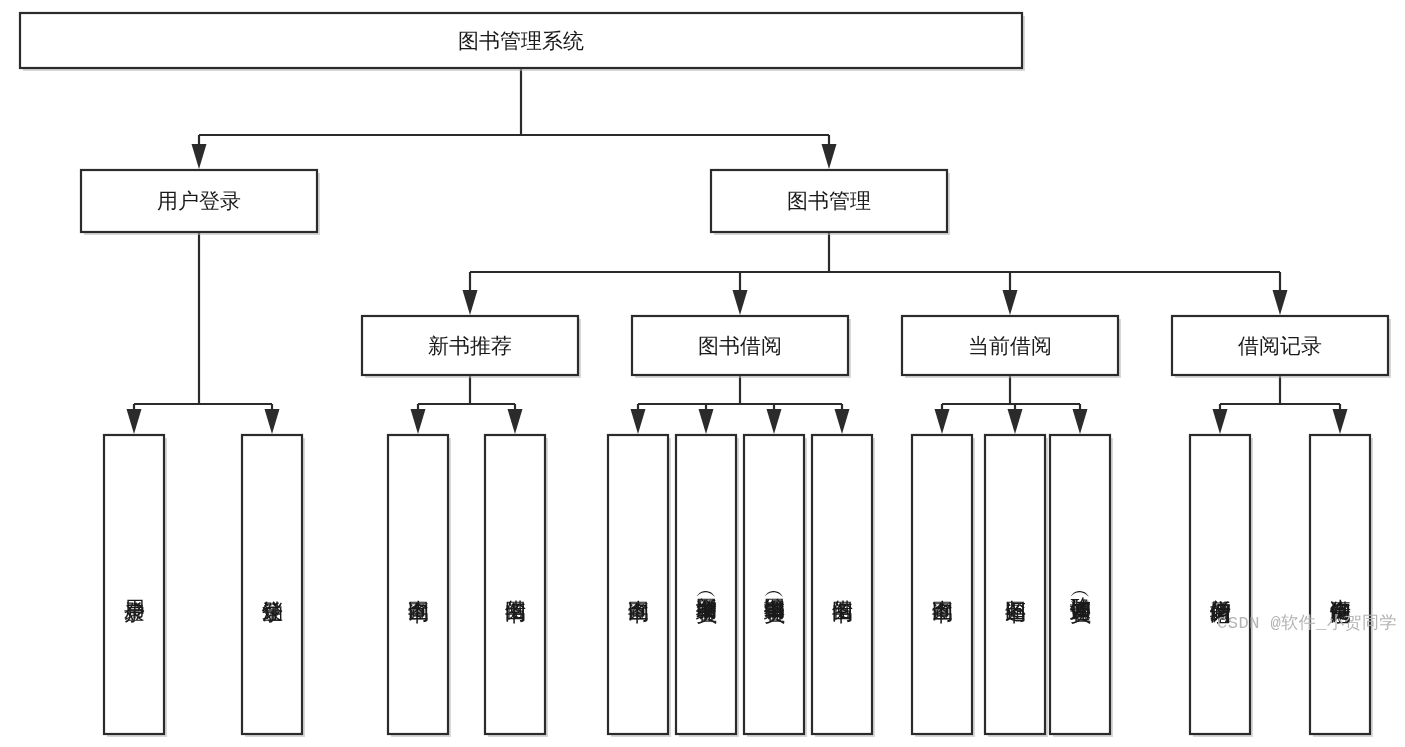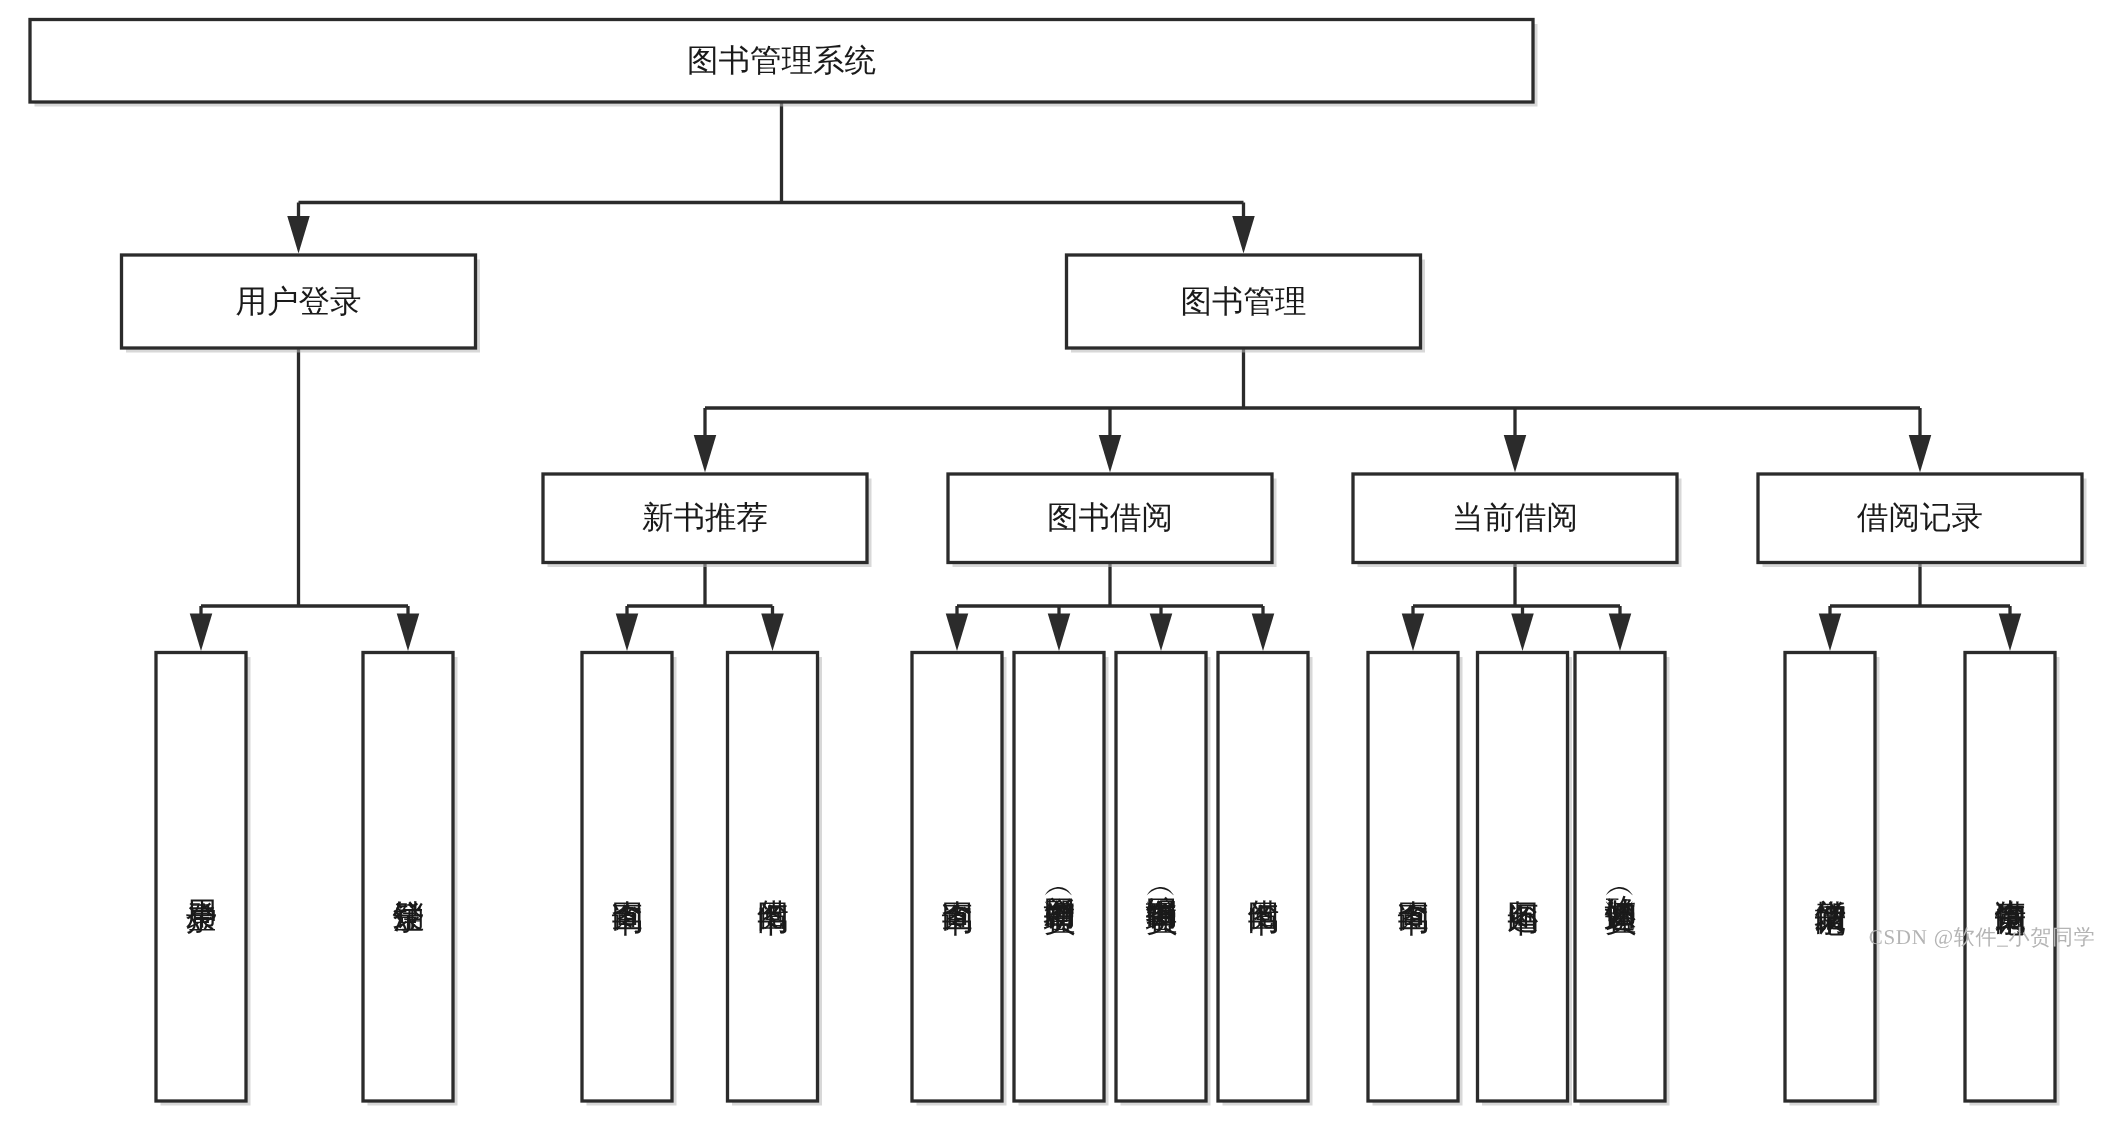--- a/index.html
+++ b/index.html
@@ -65,22 +65,22 @@
     line-height: 1.18;
     color: #1a1a1a;
     letter-spacing: 1px;
     white-space: nowrap;
     pointer-events: none;
   }
   .watermark {
     position: absolute;
     right: 8px;
     bottom: 6px;
-    font-family: Liberation Serif, serif;
-    font-size: 14px;
+    font-family: Liberation Mono, monospace;
+    font-size: 17px;
     color: #b4b4b4;
     white-space: nowrap;
     letter-spacing: 0.5px;
   }
 </style>
 </head>
 <body>
 
 <div id="diagram-root">
   <svg id="flow-svg" viewBox="0 0 1405 747" preserveAspectRatio="none">

